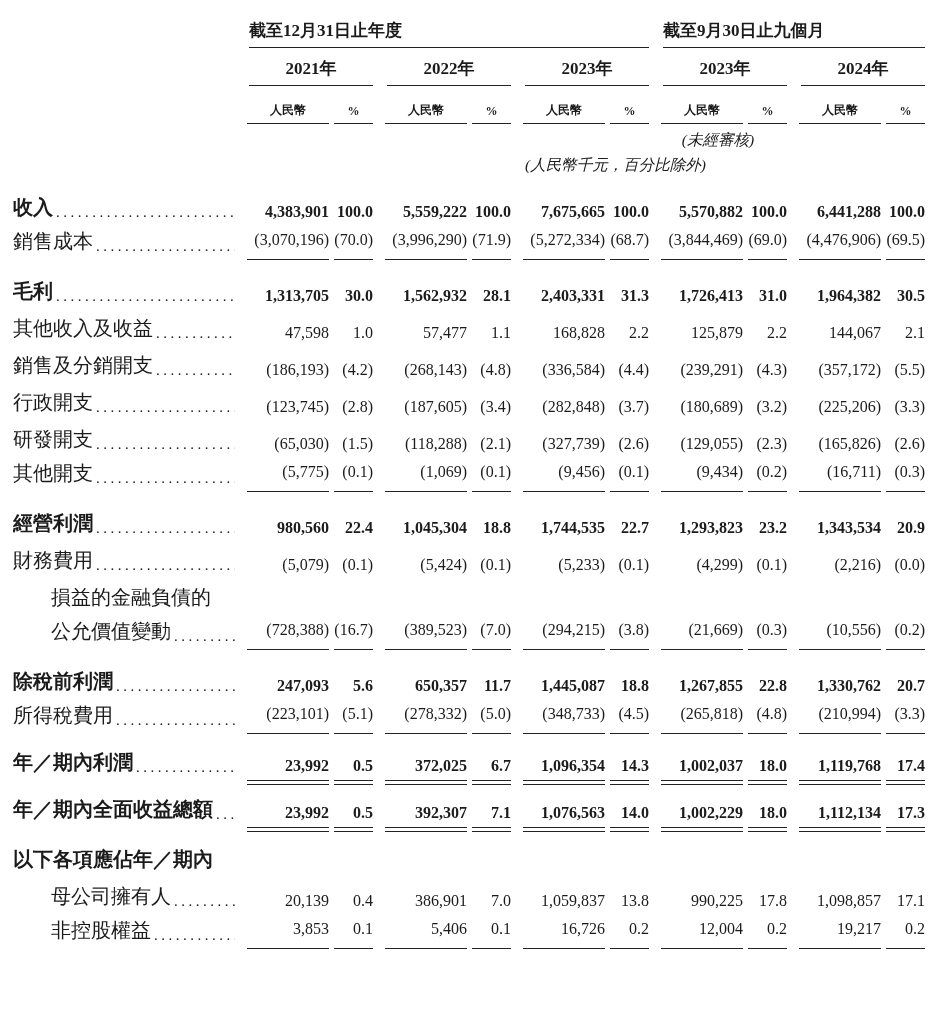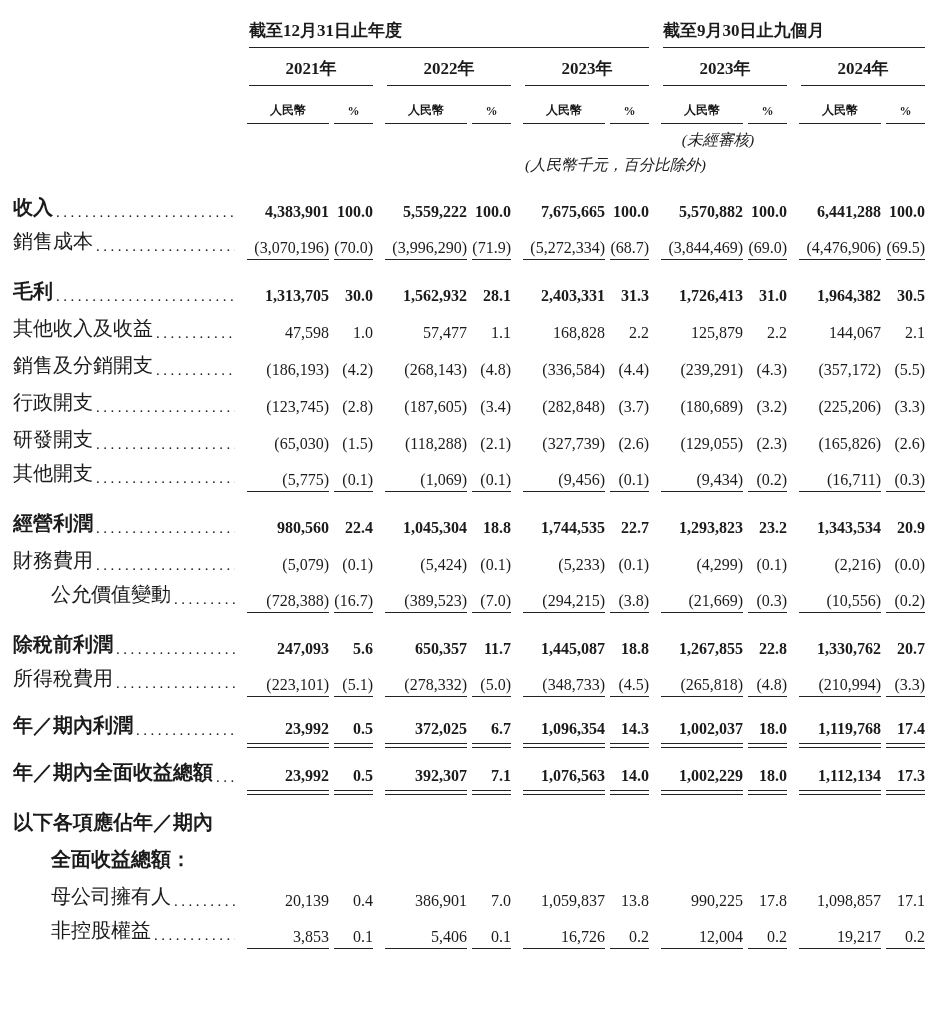--- a/index.html
+++ b/index.html
@@ -102,21 +102,21 @@
     text-align: right;
     font-size: 16px;
     padding-bottom: 2px;
     white-space: nowrap;
   }
   tr.b .v { font-weight: bold; }
 
   
   tr.u1 .v {
     border-bottom: 1.5px solid #222;
-    padding-bottom: 2px;
+    padding-bottom: 10px;
   }
   tr.u1 .lab { padding-bottom: 5px; }
   
   tr.u2 .v {
     border-bottom: 1.5px solid #222;
     padding-bottom: 5px;
     position: relative;
   }
   tr.u2 .v::after {
     content: "";
@@ -595,20 +595,27 @@
           <td class="num pct">
             <div class="v">(0.1)</div>
           </td>
           <td class="num rmb">
             <div class="v">(2,216)</div>
           </td>
           <td class="num pct">
             <div class="v">(0.0)</div>
           </td>
         </tr>
+        <tr class="i1">
+          <td class="labelcell" colspan="11">
+            <div class="lab">
+              <span>損益的金融負債的</span>
+            </div>
+          </td>
+        </tr>
         <tr class="i1 u1">
           <td class="labelcell">
             <div class="lab">
               <span>公允價值變動</span>
               <span class="dots"></span>
             </div>
           </td>
           <td class="num rmb">
             <div class="v">(728,388)</div>
           </td>
@@ -789,27 +796,20 @@
             <div class="v">1,112,134</div>
           </td>
           <td class="num pct">
             <div class="v">17.3</div>
           </td>
         </tr>
         <tr class="b gap">
           <td class="labelcell" colspan="11">
             <div class="lab">
               <span>以下各項應佔年／期內</span>
-            </div>
-          </td>
-        </tr>
-        <tr class="b i1">
-          <td class="labelcell" colspan="11">
-            <div class="lab">
-              <span>全面收益總額：</span>
             </div>
           </td>
         </tr>
         <tr class="i1">
           <td class="labelcell">
             <div class="lab">
               <span>母公司擁有人</span>
               <span class="dots"></span>
             </div>
           </td>

